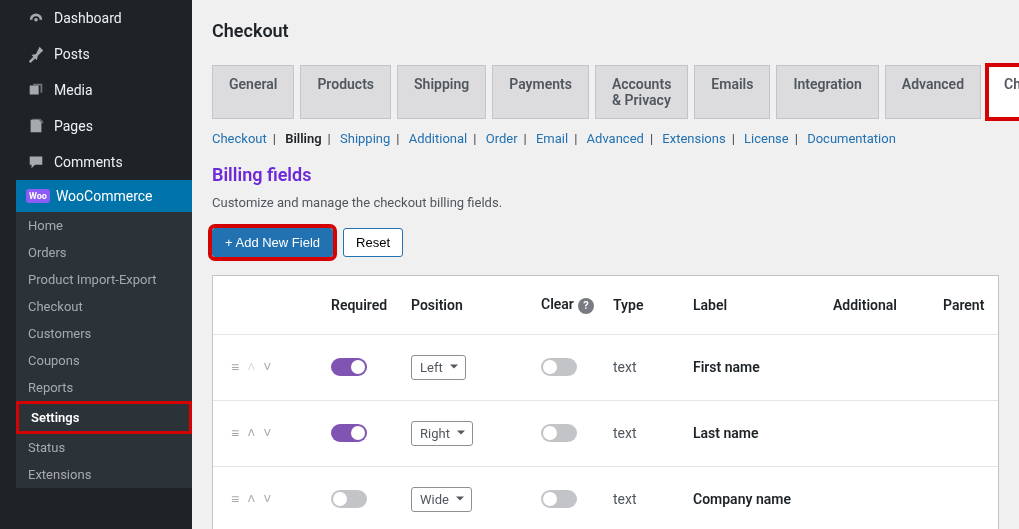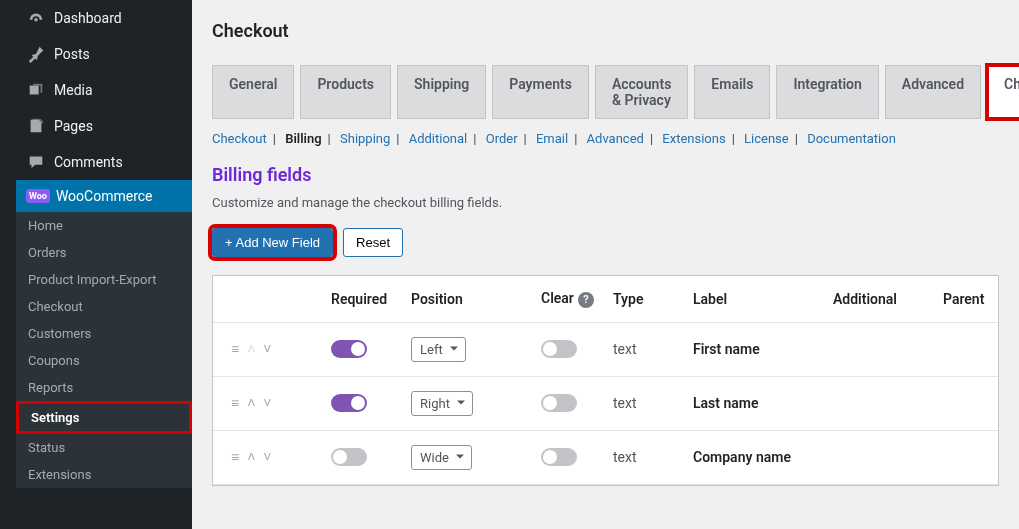--- a/index.html
+++ b/index.html
@@ -144,21 +144,21 @@
 }
 .fields-table {
   width: 100%;
   background: #fff;
   border: 1px solid #c3c4c7;
 }
 .fields-header, .fields-row {
   display: grid;
   grid-template-columns: 110px 80px 130px 72px 80px 140px 110px 80px;
   align-items: center;
-  padding: 14px 8px;
+  padding: 20px 8px;
   border-bottom: 1px solid #e5e5e5;
 }
 .fields-header { font-weight: 600; color: #1d2327; font-size: 14px; }
 .fields-row { font-size: 14px; color: #50575e; }
 .row-handles {
   display: flex;
   gap: 8px;
   align-items: center;
   color: #a7aaad;
   padding-left: 10px;

